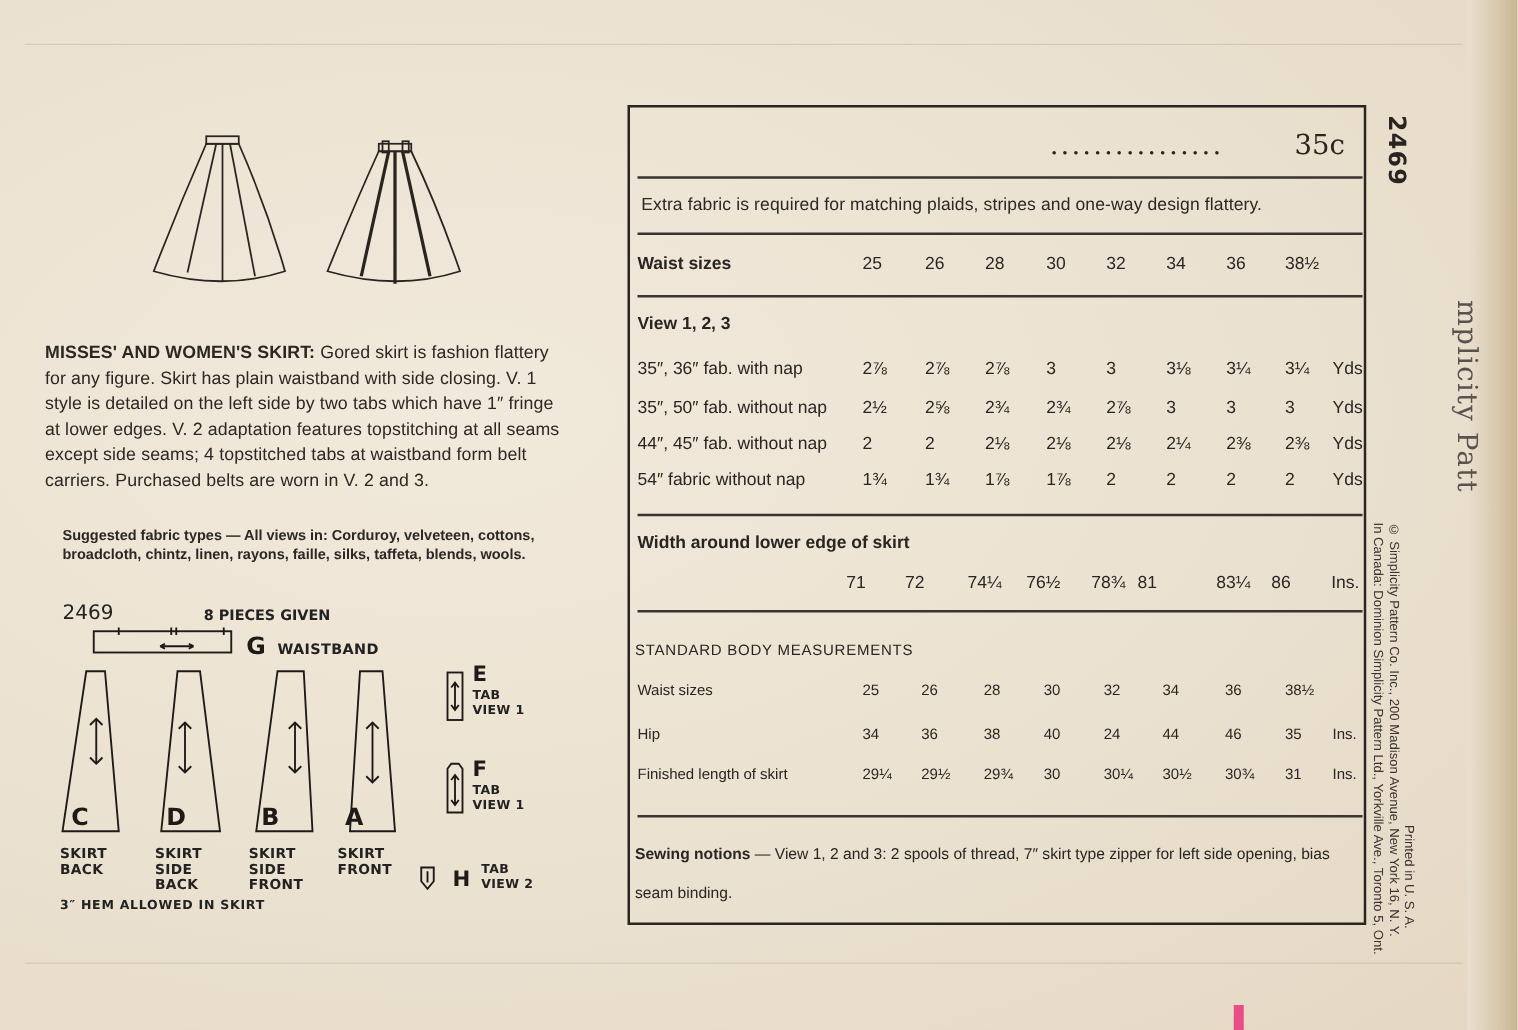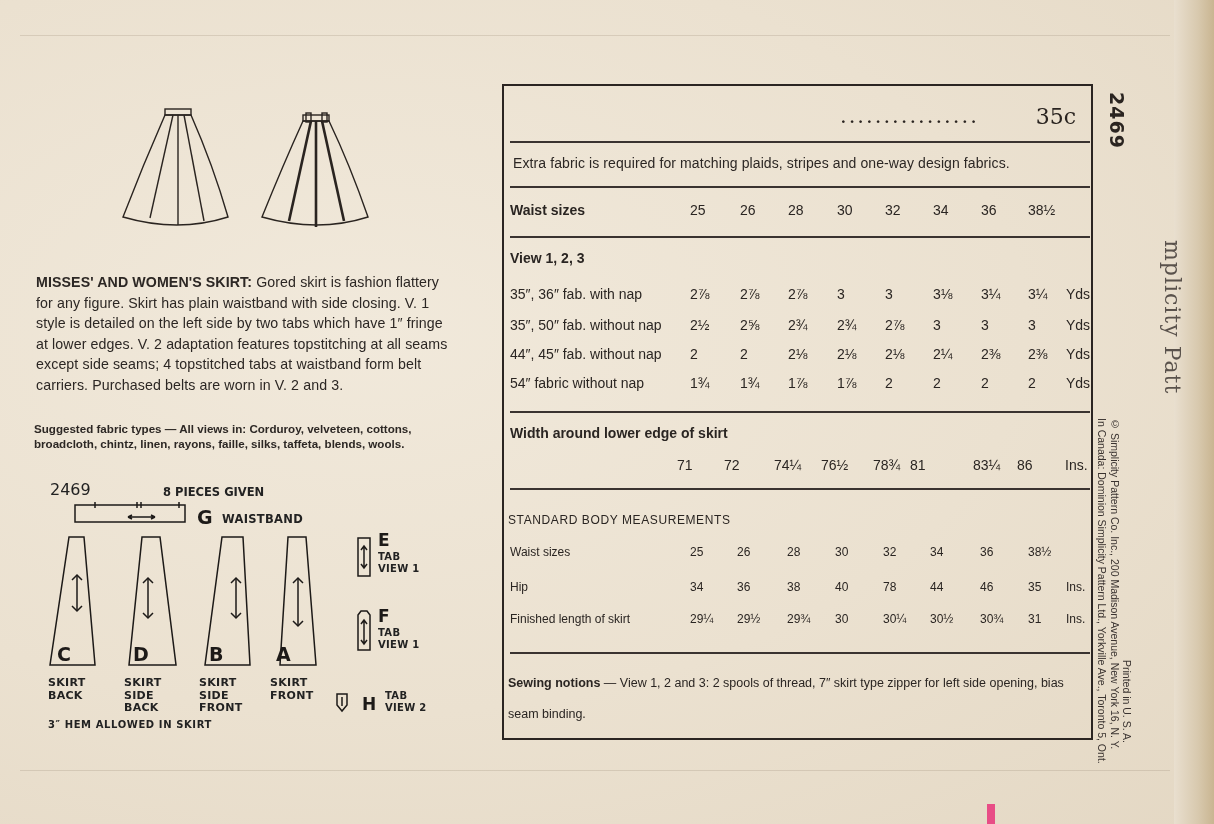--- a/index.html
+++ b/index.html
@@ -25,21 +25,21 @@
   
   .illus { position:absolute; left:118px; top:105px; width:260px; height:130px; }
 
   .desc {
     position:absolute; left:36px; top:272px; width:414px;
     font-family:"Liberation Sans", sans-serif; font-size:14.2px; line-height:20.5px;
     color:#2c2724; letter-spacing:0.1px;
   }
   .desc b { font-weight:bold; }
   .fabric {
-    position:absolute; left:34px; top:422px; width:414px;
+    position:absolute; left:50px; top:422px; width:414px;
     font-size:11.6px; line-height:14.5px; font-weight:bold; color:#2c2724;
   }
   .fabric span.lead { font-weight:bold; }
 
   .pieces-title { position:absolute; left:50px; top:480px; font-size:16px; color:#222; font-family:"DejaVu Sans", sans-serif; }
   .pieces-given { position:absolute; left:163px; top:485px; font-size:11.5px; font-weight:bold; color:#222; font-family:"DejaVu Sans", sans-serif; }
   .pieces-svg { position:absolute; left:40px; top:498px; width:400px; height:225px; }
   .piece-label { position:absolute; font-family:"DejaVu Sans", sans-serif; font-size:11px; font-weight:bold; line-height:12.5px; color:#222; letter-spacing:0.3px; }
   .big-letter { position:absolute; font-family:"DejaVu Sans", sans-serif; font-weight:bold; font-size:19px; color:#1d1a18; }
   .hem-note { position:absolute; left:48px; top:719px; font-family:"DejaVu Sans", sans-serif; font-size:10px; font-weight:bold; color:#222; letter-spacing:0.6px; }
@@ -206,21 +206,21 @@
 <div class="hem-note">3″ HEM ALLOWED IN SKIRT</div>
 
 <div class="box"></div>
 
 <div class="title-row">
   <span class="title-dots">................</span>
   <span class="title-price">35c</span>
 </div>
 <div class="hr" style="left:510px;top:141px;width:580px;"></div>
 
-<div class="small-note">Extra fabric is required for matching plaids, stripes and one-way design fabrics.</div>
+<div class="small-note">Extra fabric is required for matching plaids, stripes and one-way design flattery.</div>
 <div class="hr" style="left:510px;top:186px;width:580px;"></div>
 
 <div class="row" style="top:202px;">
   <span class="lbl bold">Waist sizes</span>
   <span class="c" style="left:180px">25</span>
   <span class="c" style="left:230px">26</span>
   <span class="c" style="left:278px">28</span>
   <span class="c" style="left:327px">30</span>
   <span class="c" style="left:375px">32</span>
   <span class="c" style="left:423px">34</span>
@@ -310,21 +310,21 @@
   <span class="c" style="left:420px">34</span>
   <span class="c" style="left:470px">36</span>
   <span class="c" style="left:518px">38½</span>
 </div>
 <div class="row small" style="top:580px;">
   <span class="lbl">Hip</span>
   <span class="c" style="left:180px">34</span>
   <span class="c" style="left:227px">36</span>
   <span class="c" style="left:277px">38</span>
   <span class="c" style="left:325px">40</span>
-  <span class="c" style="left:373px">78</span>
+  <span class="c" style="left:373px">24</span>
   <span class="c" style="left:420px">44</span>
   <span class="c" style="left:470px">46</span>
   <span class="c" style="left:518px">35</span>
   <span class="unit">Ins.</span>
 </div>
 <div class="row small" style="top:612px;">
   <span class="lbl">Finished length of skirt</span>
   <span class="c" style="left:180px">29¼</span>
   <span class="c" style="left:227px">29½</span>
   <span class="c" style="left:277px">29¾</span>

